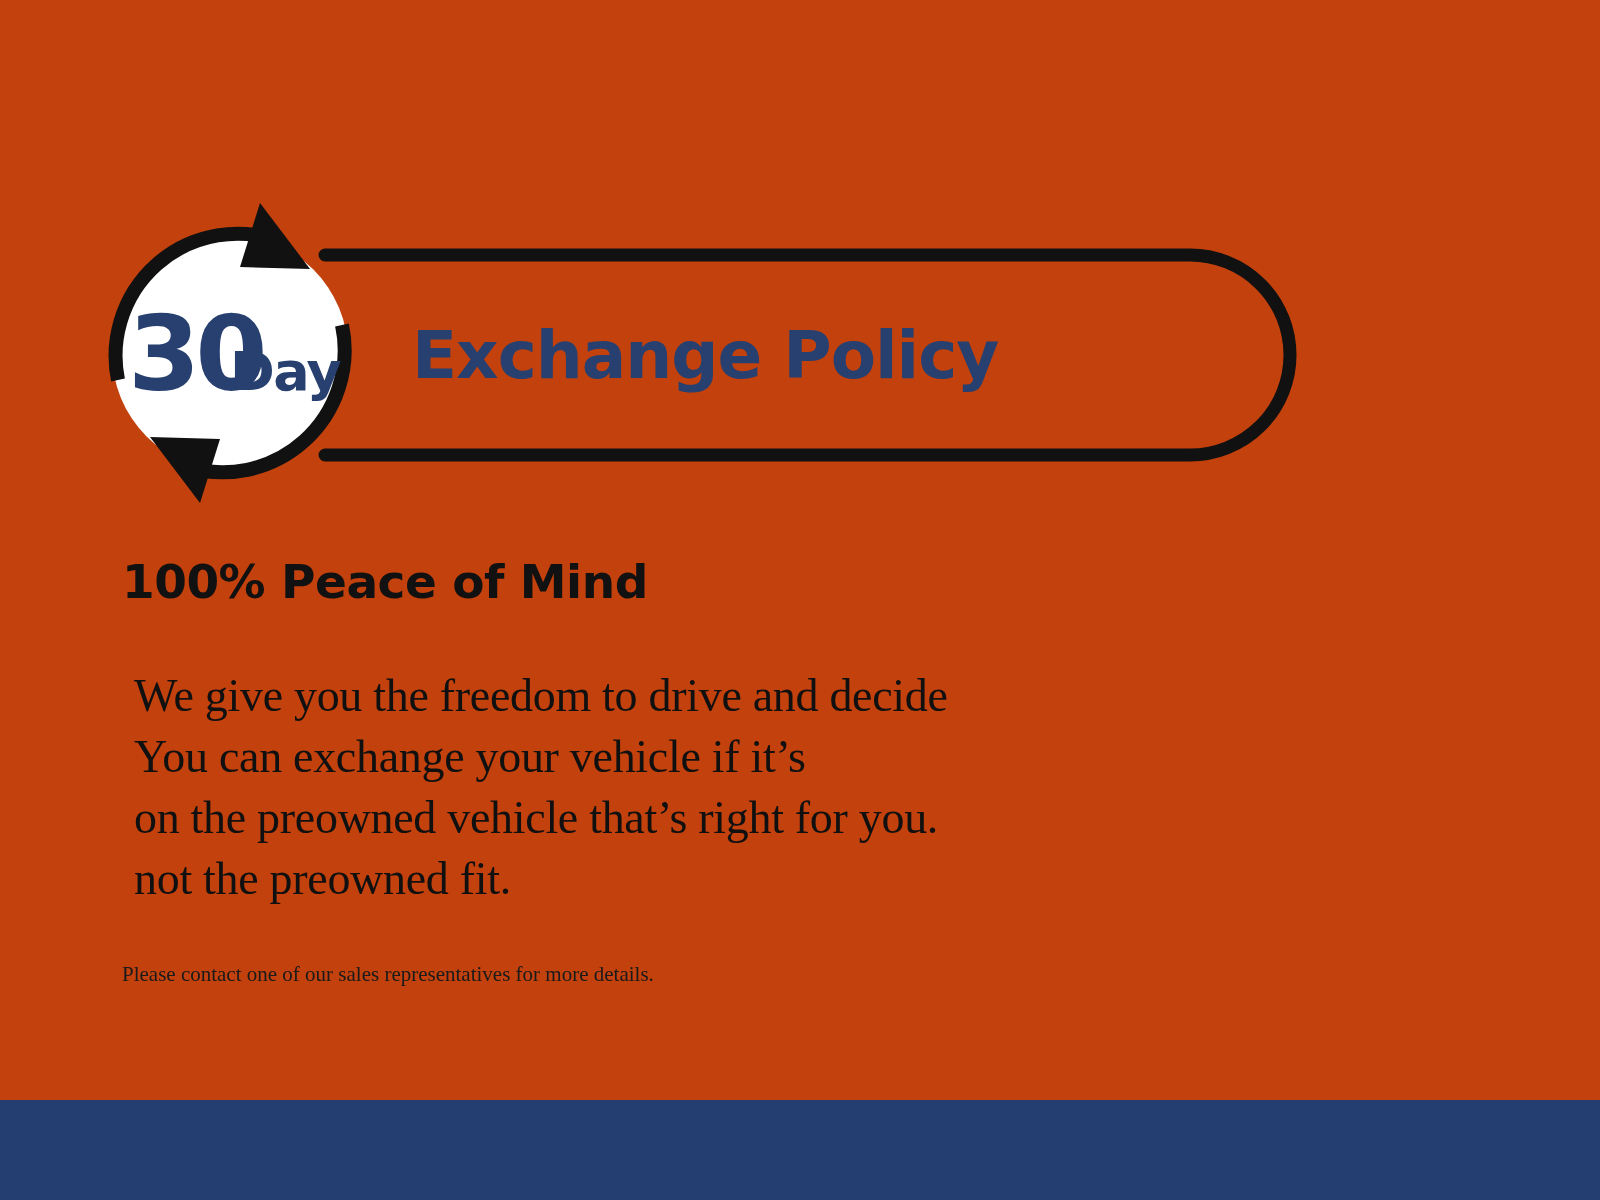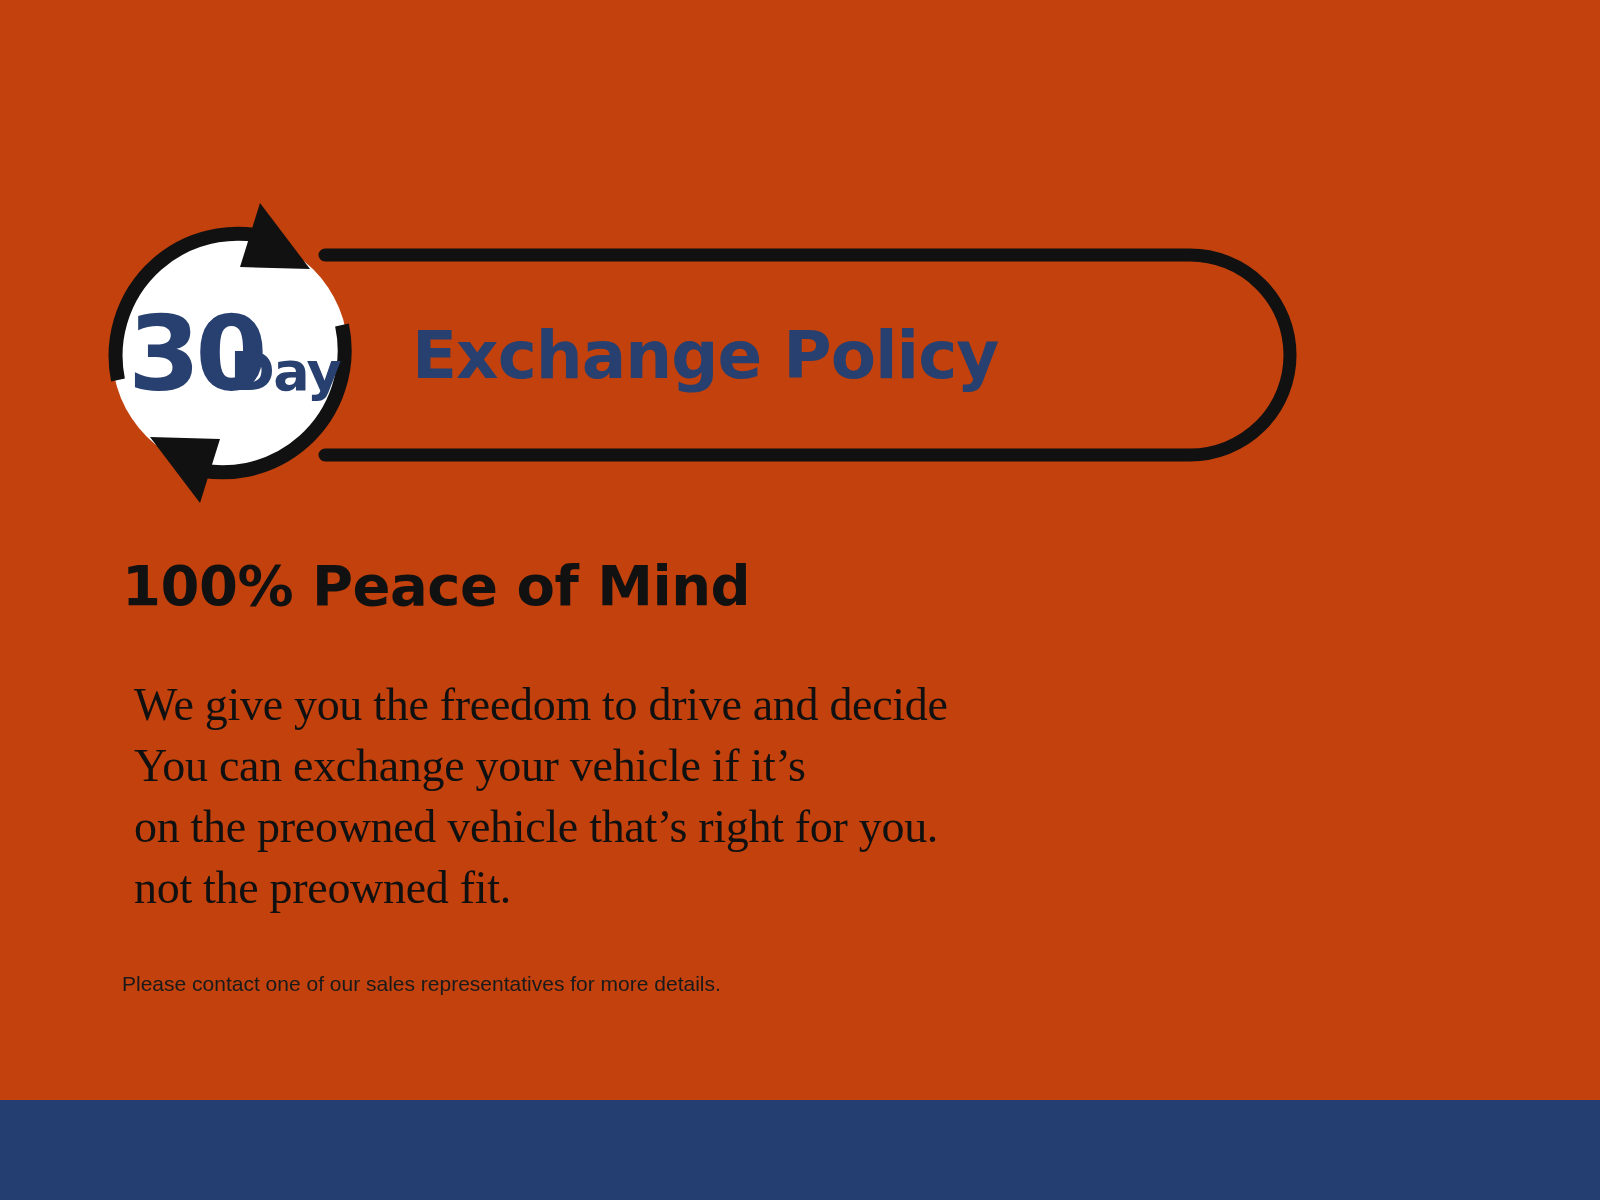--- a/index.html
+++ b/index.html
@@ -64,21 +64,21 @@
   #content {
     position: absolute;
     left: 122px;
     top: 558px;
     width: 1250px;
   }
 
   #headline {
     font-family: "DejaVu Sans", sans-serif;
     font-weight: 700;
-    font-size: 56px;
+    font-size: 47px;
     letter-spacing: -0.5px;
     color: #111111;
     margin: 0;
     line-height: 1.0;
   }
 
   #paragraph {
     margin: 12px;
     padding-top: 48px;
     color: #101010;
@@ -90,21 +90,21 @@
   }
   #paragraph .pline {
     display: block;
     white-space: nowrap;
   }
 
   #footnote {
     margin: 0;
     padding-top: 41px;
     color: #1a1a1a;
-    font-family: Liberation Sans, sans-serif;
+    font-family: Liberation Serif, serif;
     font-size: 21px;
     font-weight: 400;
     letter-spacing: 0px;
     line-height: 1.2;
   }
 
   
   #bottom-bar {
     position: absolute;
     left: 0;

